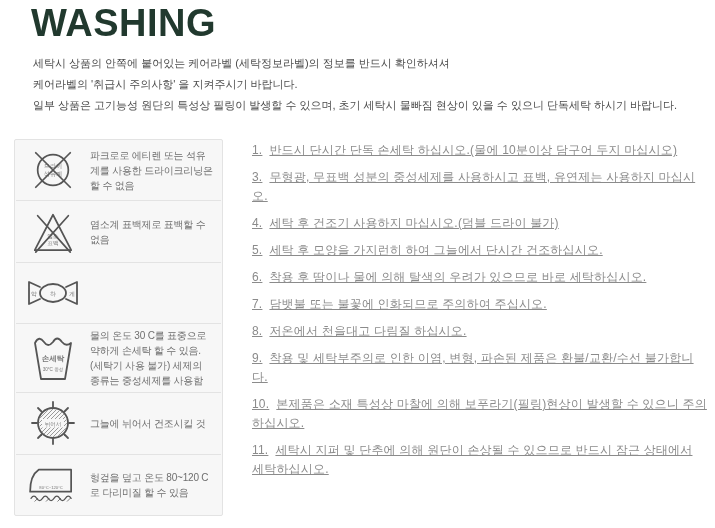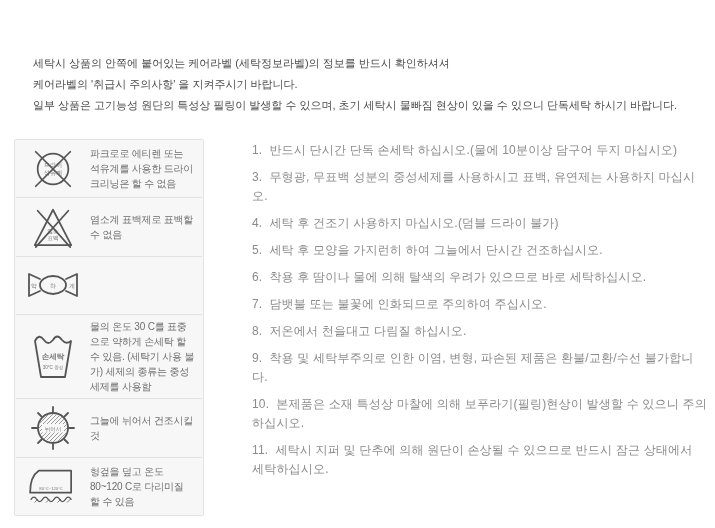--- a/index.html
+++ b/index.html
@@ -16,41 +16,42 @@
   html,body { width:715px; height:528px; background:#ffffff; overflow:hidden;
     font-family:"Liberation Sans","DejaVu Sans",sans-serif; }
   .page { position:relative; width:715px; height:528px; background:#fff; }
 
   .page-title { position:absolute; left:31px; top:2px; font-size:38px; font-weight:900;
     letter-spacing:0.5px; color:var(--title_green); }
 
   .intro { position:absolute; left:33px; top:53px; width:668px; font-size:11px;
     line-height:21px; color:var(--intro_text); }
 
-  .care-panel { position:absolute; left:14px; top:139px; width:190px; height:377px;
+  .care-panel { position:absolute; left:14px; top:139px; width:209px; height:377px;
     background:var(--panel_bg); border:1px solid var(--panel_border); border-radius:2px;
     display:flex; flex-direction:column; }
   .care-row { flex:1; display:flex; align-items:center; gap:9px; padding:4px 8px 4px 10px; }
   .care-icon { width:56px; min-width:56px; display:flex; justify-content:center; align-items:flex-end; }
   .care-desc { font-size:10px; line-height:15px; color:var(--care_text); letter-spacing:-0.2px; }
   .care-divider { height:1px; background:var(--panel_border); margin:0 1px; }
 
   svg.sym { stroke:var(--icon_stroke); fill:none; stroke-width:1.8; stroke-linecap:round; stroke-linejoin:round; }
   svg.sym text { stroke:none; fill:var(--icon_label); font-family:"Liberation Sans",sans-serif; text-anchor:middle; }
 
   .inst-list { position:absolute; left:252px; top:141px; width:456px; }
   .inst-item { font-size:12px; line-height:19px; color:var(--list_text);
-    letter-spacing:0.2px; margin-bottom:8px; word-break:break-all; }
+    letter-spacing:0.2px; margin-bottom:8px; word-break:break-all;text-decoration:underline; }
   .inst-num { margin-right:7px; }
 </style>
 </head>
 <body>
 
 <div class="page">
 
+  <div class="page-title">WASHING</div>
 
   <div class="intro">
     <div>세탁시 상품의 안쪽에 붙어있는 케어라벨 (세탁정보라벨)의 정보를 반드시 확인하셔셔</div>
     <div>케어라벨의 '취급시 주의사항' 을 지켜주시기 바랍니다.</div>
     <div>일부 상품은 고기능성 원단의 특성상 필링이 발생할 수 있으며, 초기 세탁시 물빠짐 현상이 있을 수 있으니 단독세탁 하시기 바랍니다.</div>
   </div>
 
   <div class="care-panel">
 
     <div class="care-row">

